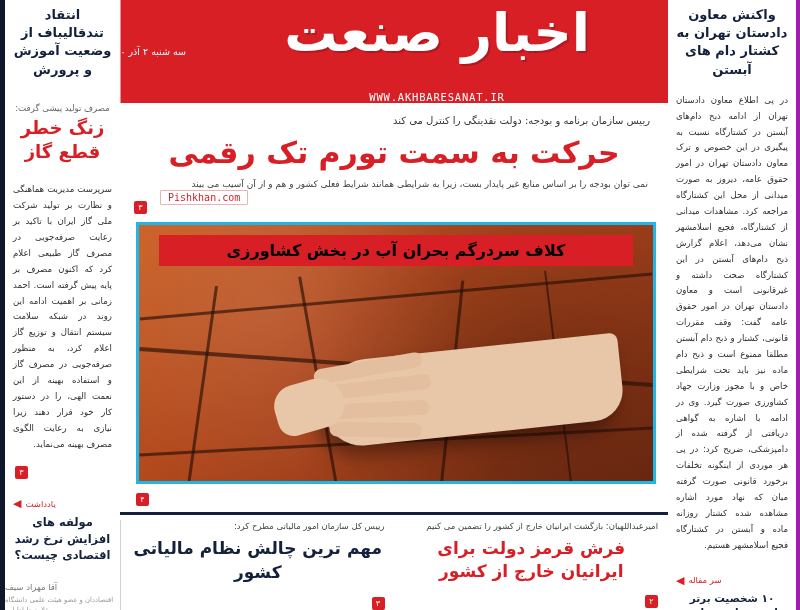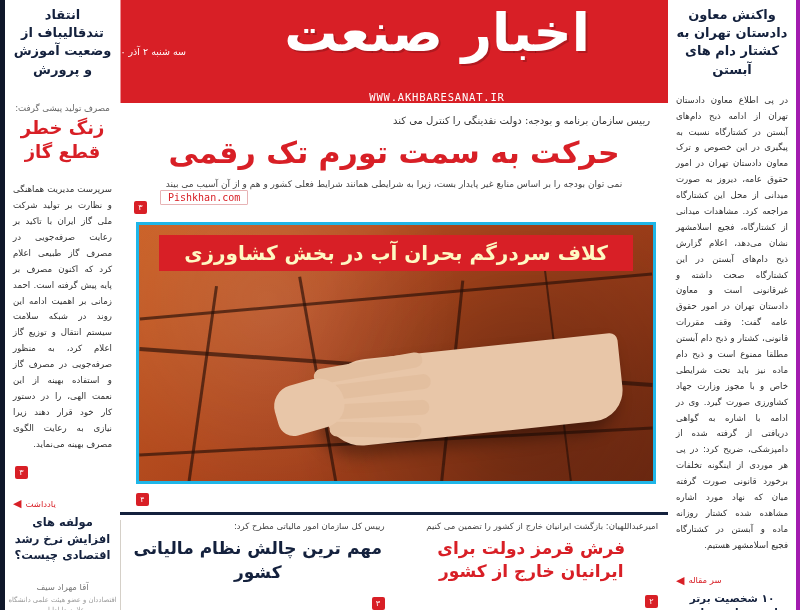--- a/index.html
+++ b/index.html
@@ -115,21 +115,21 @@
   .headline-dark {
     color: #14213d;
     font-weight: bold;
     text-align: center;
     direction: rtl;
     line-height: 1.4;
   }
   .deck {
     font-size: 9px;
     color: #444;
-    text-align: center;
+    text-align: right;
     line-height: 1.7;
     padding: 4px 10px 0;
     direction: rtl;
   }
   .body-text {
     font-size: 8.6px;
     color: #2e2e2e;
     line-height: 1.85;
     text-align: justify;
     direction: rtl;
@@ -264,22 +264,22 @@
   .finger {
     position: absolute;
     background: #e3bf9f;
     border-radius: 20px;
     height: 15px;
   }
   .photo-title {
     position: absolute;
     top: 10px; left: 20px; right: 20px;
     background: #d81f26;
-    color: #fef9c3;
-    font-size: 20px;
+    color: #000000;
+    font-size: 16px;
     font-weight: bold;
     text-align: center;
     padding: 6px 4px;
     direction: rtl;
     letter-spacing: -.3px;
     z-index: 5;
   }
   .bottom-strip {
     display: flex;
     flex-direction: row-reverse;
@@ -299,21 +299,21 @@
   }
   .bs-head { font-size: 17px; }
   .bs-foot {
     text-align: right; padding-top: 6px;
   }
 
   
   .lc-head { padding: 6px 8px 2px; font-size: 13px; }
   .lc-body { padding: 0 8px 6px; }
   .byline {
-    font-size: 8.5px; color: #777; text-align: center; direction: rtl;
+    font-size: 8.5px; color: #777; text-align: left; direction: rtl;
     padding: 3px 0 0;
   }
   .arrow-note {
     display: flex; flex-direction: row-reverse; align-items: center;
     gap: 4px; padding: 4px 8px 0; font-size: 8.5px; color: #d81f26;
     direction: rtl;
   }
   .arrow-note .arw { font-size: 11px; }
   .footer-num {
     padding: 2px 10px 4px; text-align: left;

